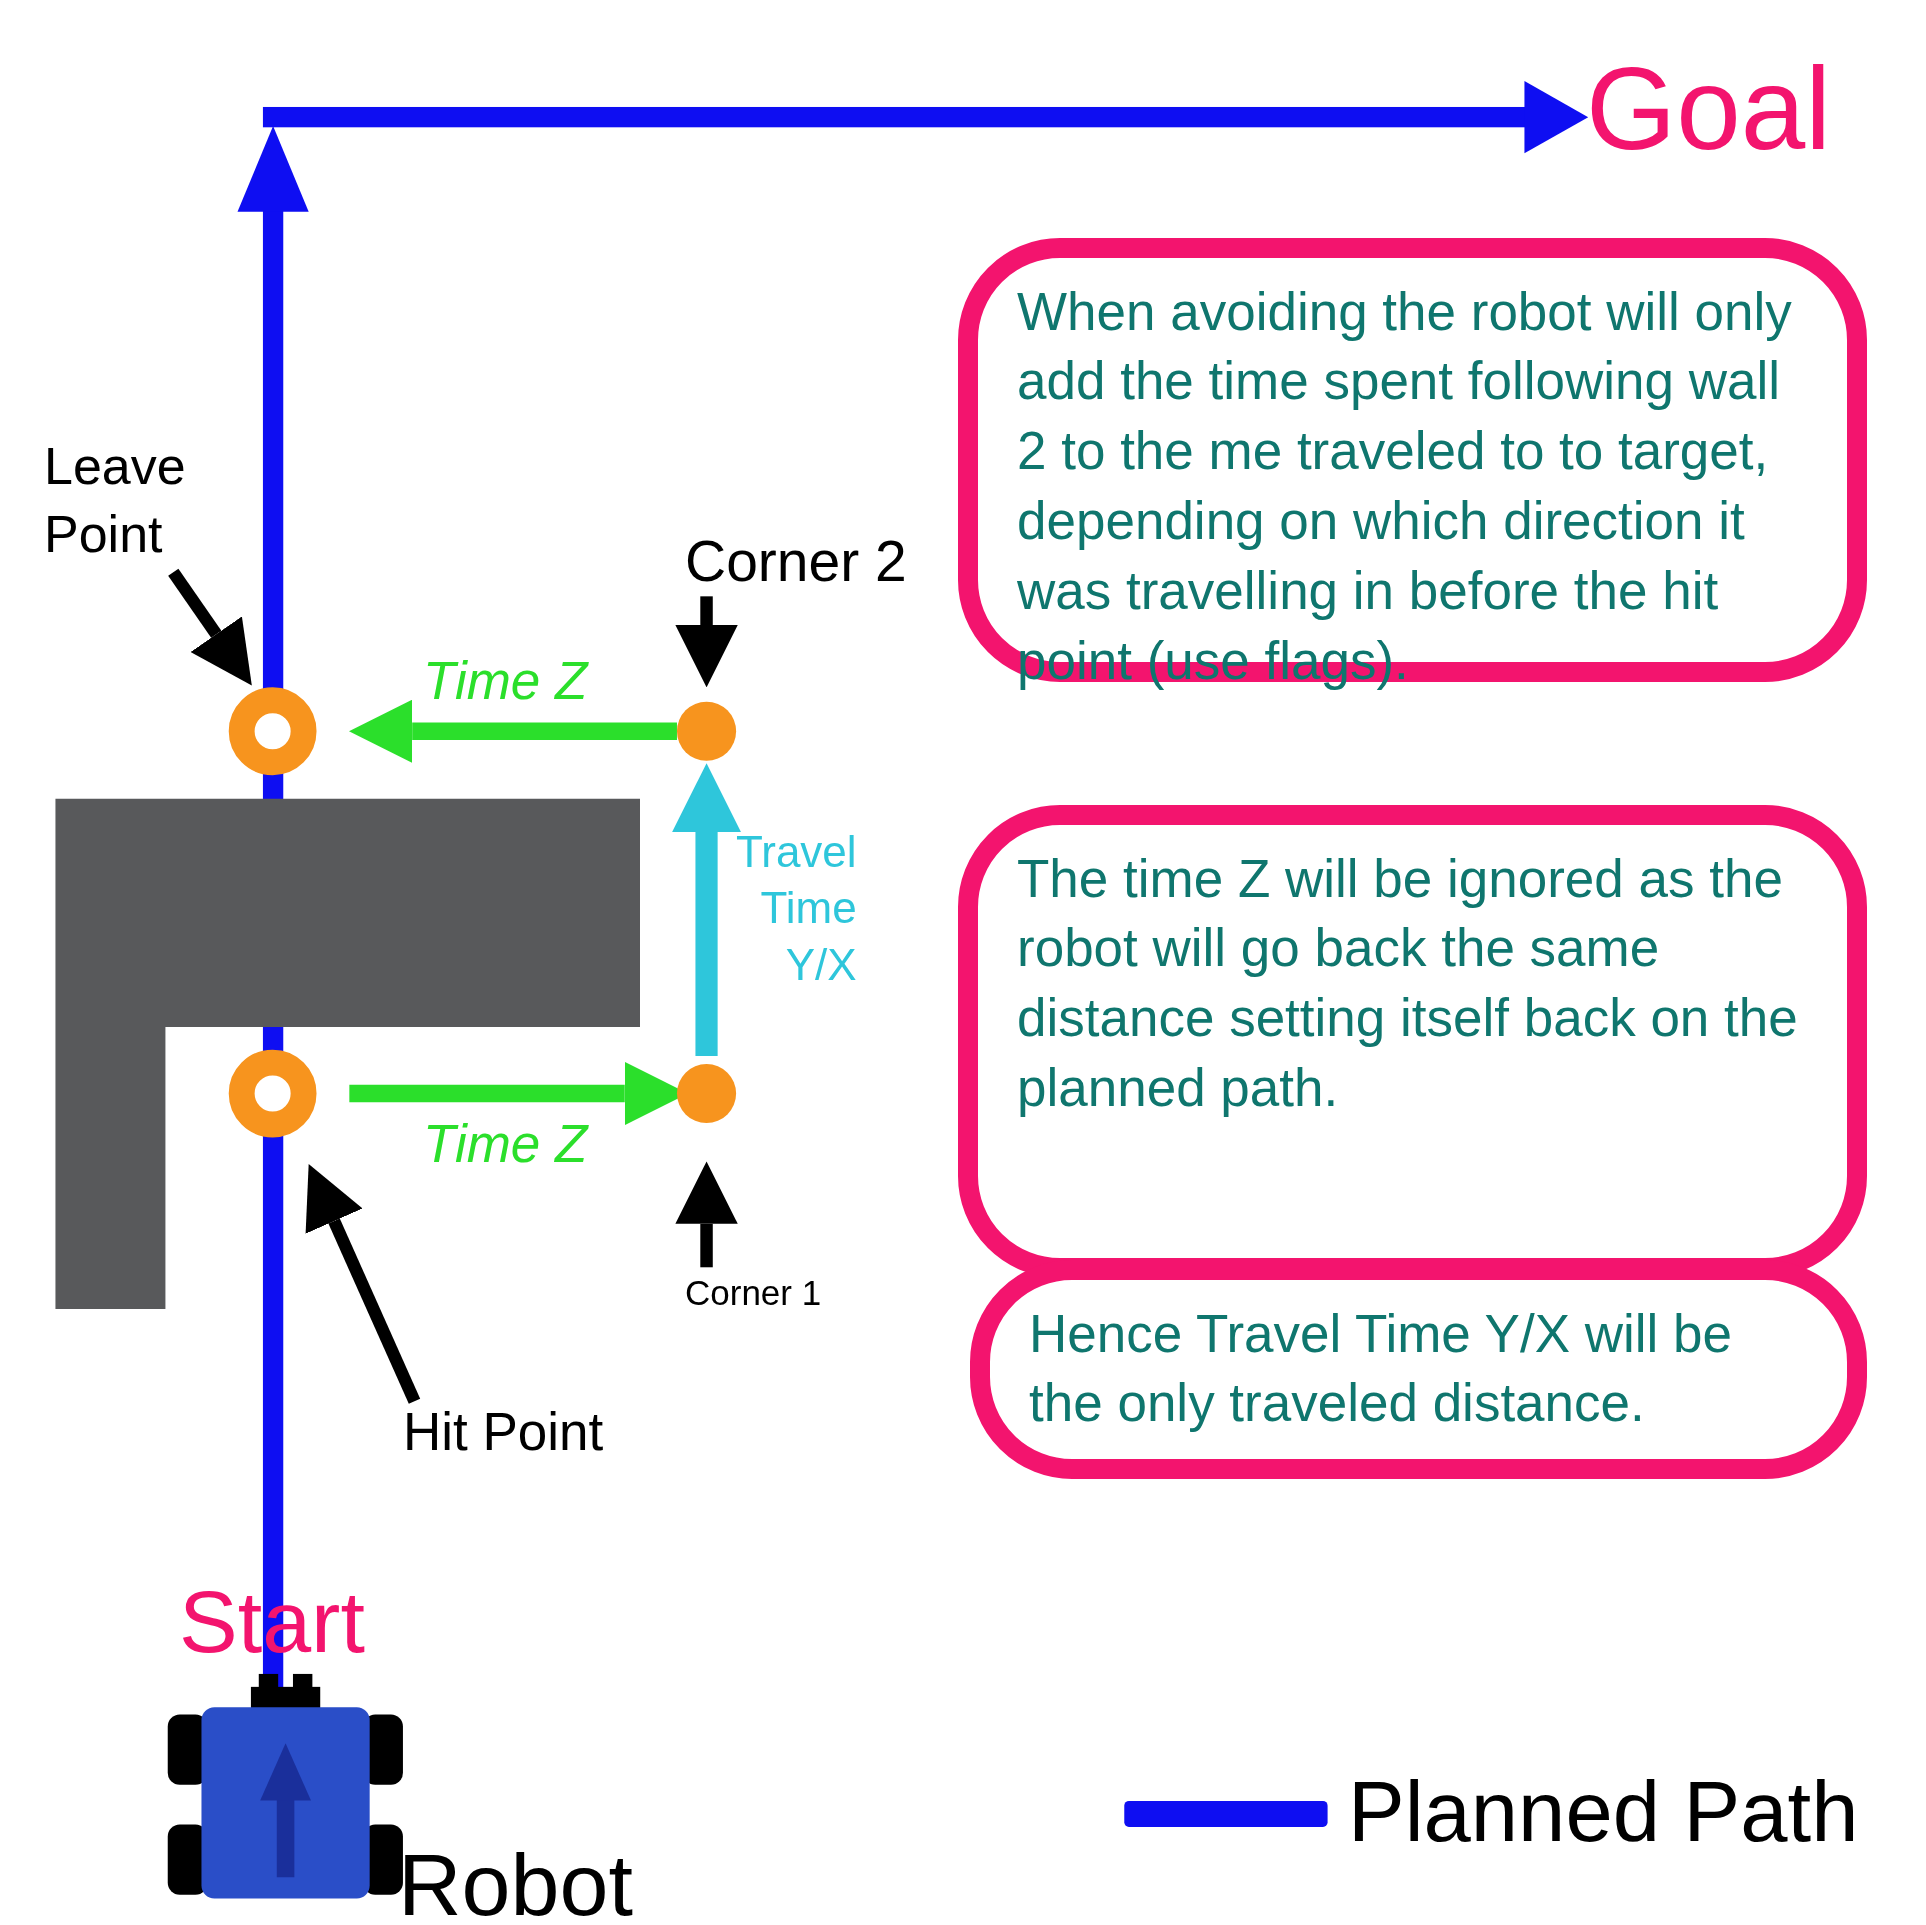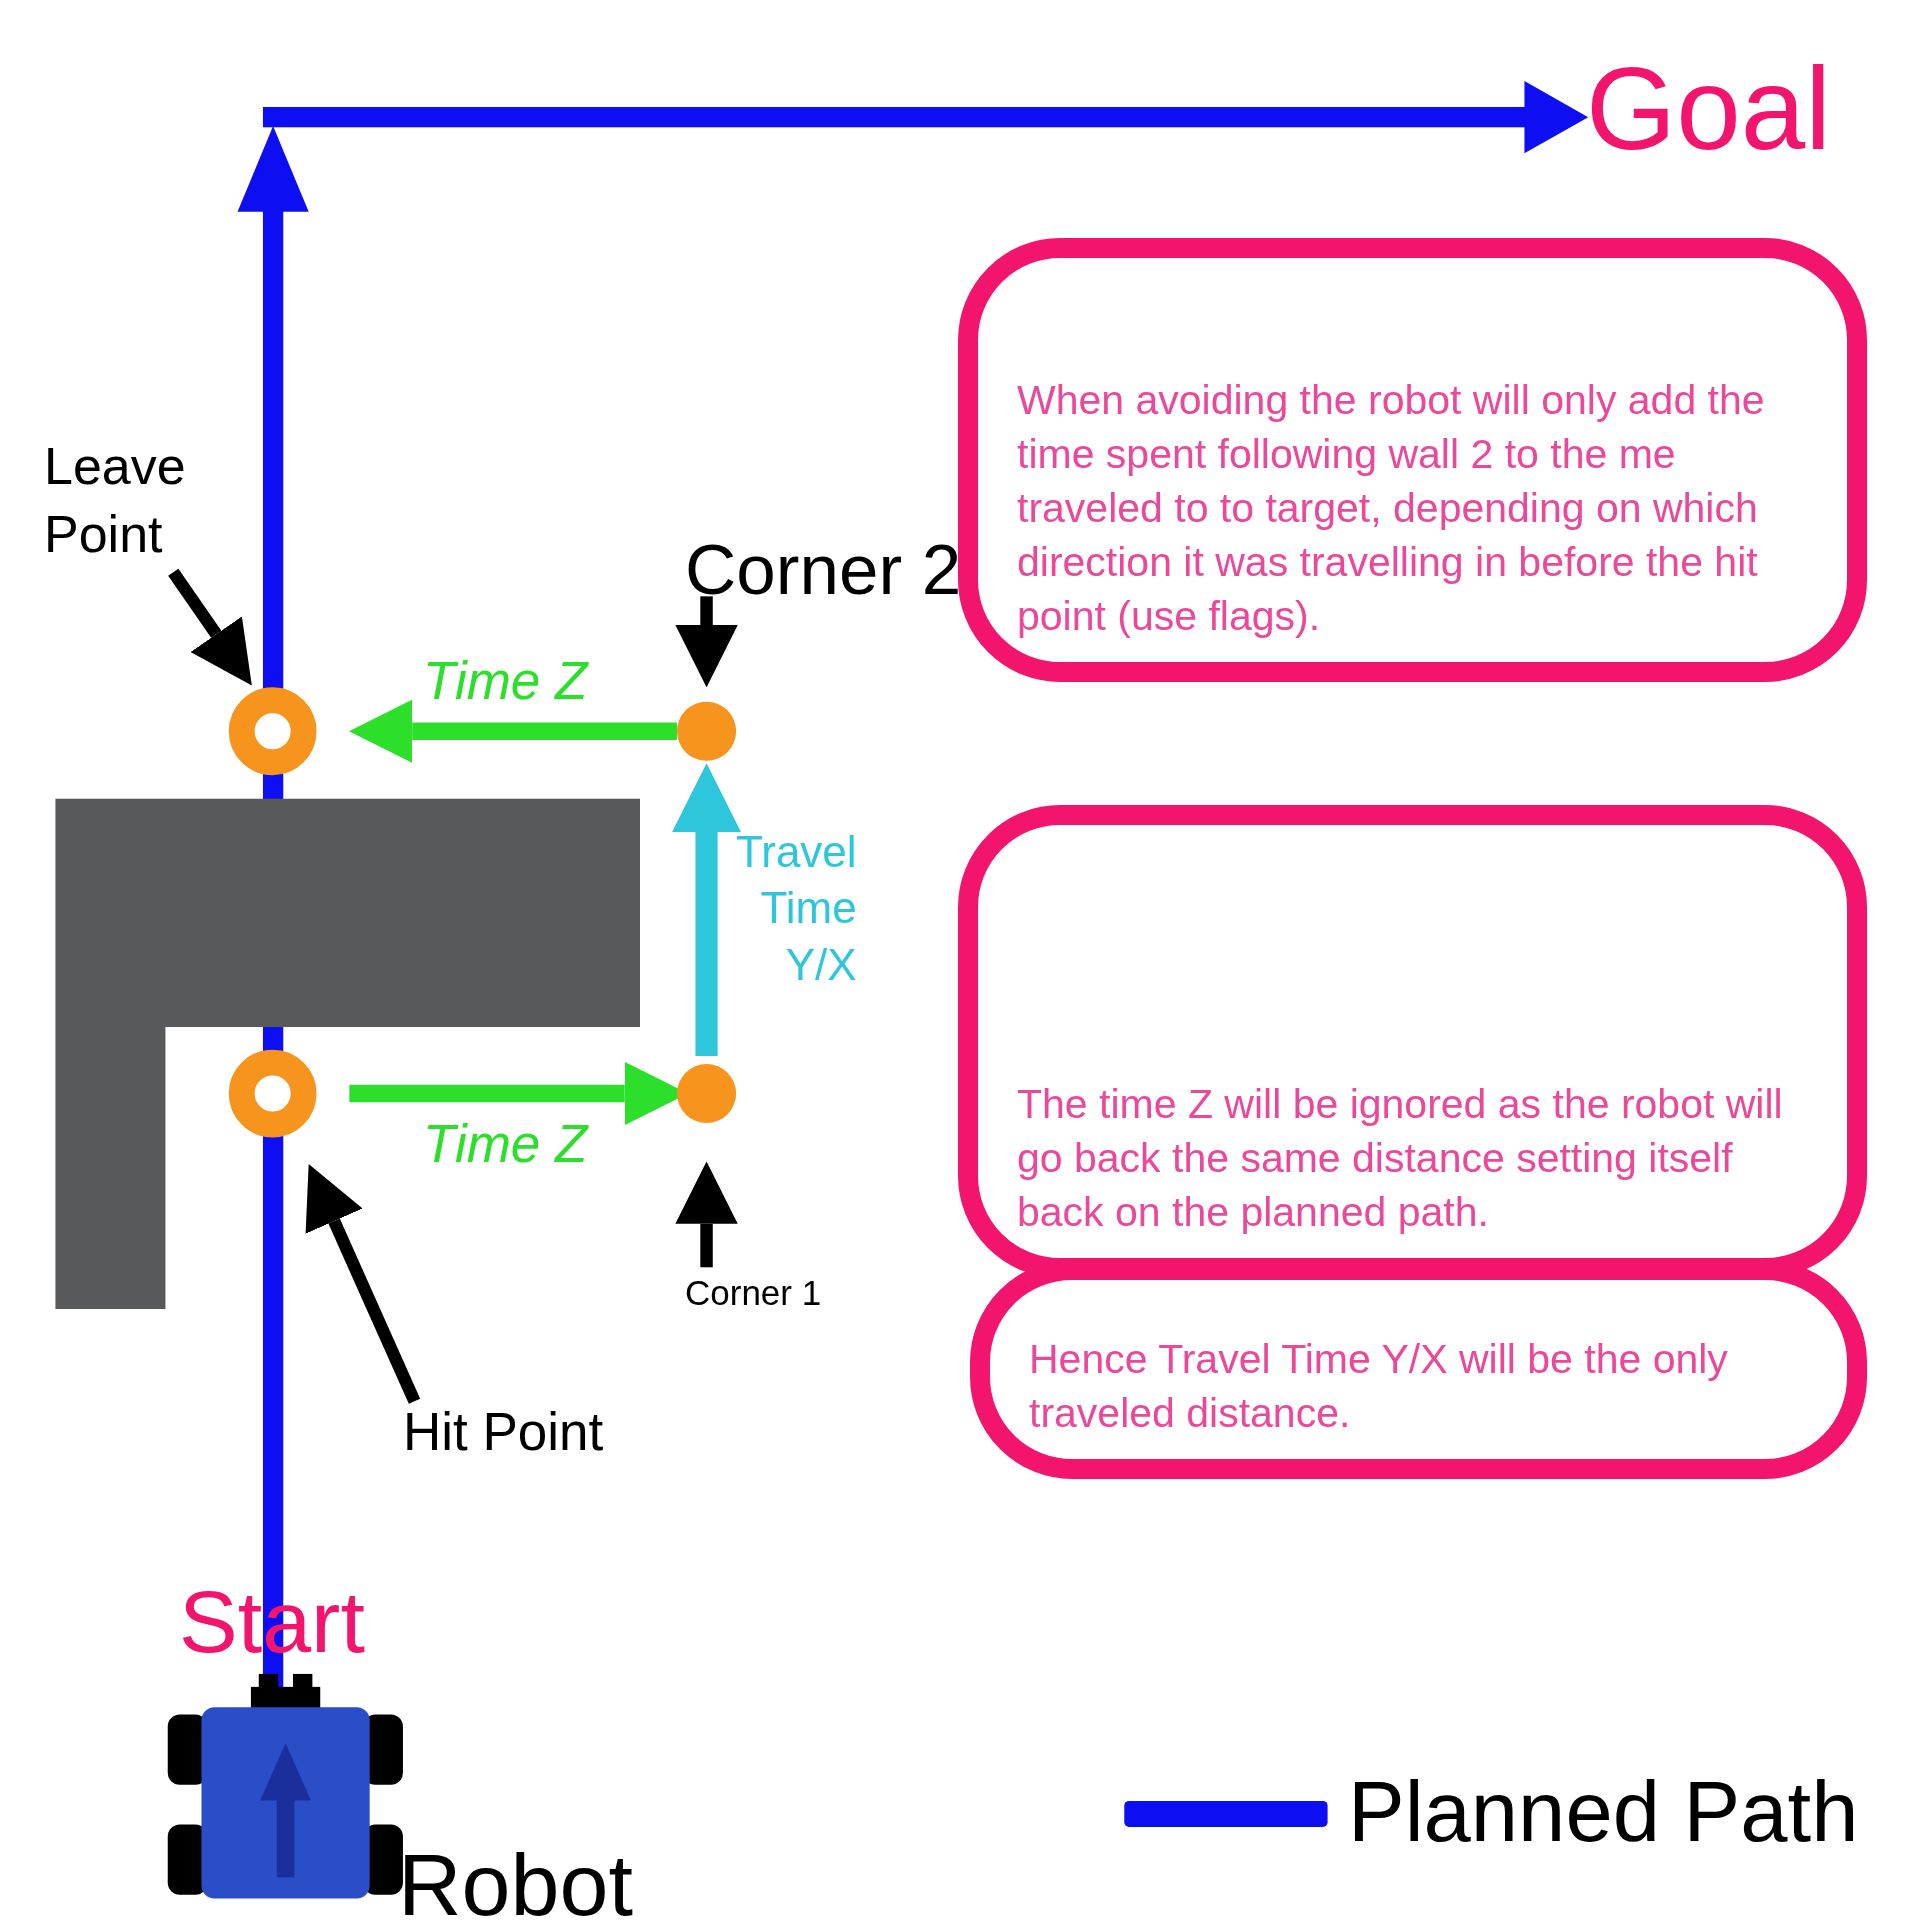--- a/index.html
+++ b/index.html
@@ -32,38 +32,38 @@
   .c-pink  { color:var(--pink); }
   .c-green { color:var(--green);font-style:italic; }
   .c-cyan  { color:var(--cyan); }
 
   .goal   { left:1586px; top:41px;  font-size:116px; }
   .start  { left:179px;  top:1570px; font-size:88px; }
   .robot-label { left:398px; top:1833px; font-size:88px; }
   .legend-label { left:1348px; top:1762px; font-size:85px; }
 
   .leave-point  { left:44px;   top:433px;  font-size:52px; line-height:1.3; }
-  .corner2      { left:685px; top:528px; font-size:71px; }
+  .corner2      { left:685px; top:528px; font-size:57px; }
   .corner1      { left:685px; top:1272px; font-size:35px; }
   .hit-point    { left:403px;  top:1401px; font-size:53px; }
   .timez-top    { left:423px;  top:650px; font-size:53px; }
   .timez-bottom { left:423px;  top:1113px; font-size:53px; }
   .travel-time  { left:736px; top:824px; font-size:44px; line-height:1.28;text-align:right; }
 
   .note {
     position:absolute;
     border:20.3px solid var(--pink);
     border-radius:102px;
     background:#fff;
     display:flex;
-    align-items:flex-end;
+    align-items:flex-start;
     padding:18.5px 39px;
-    font-size:41px;
+    font-size:53px;
     line-height:1.32;
-    color:#ec4899;
+    color:#0f766e;
   }
   .note1 { left:958px; top:238px;  width:909px; height:444px; }
   .note2 { left:958px; top:805px; width:909px; height:473px; }
   .note3 { left:970px; top:1260px; width:897px; height:219px; }
 </style>
 </head>
 <body>
 
 <svg class="gfx" width="1926" height="1926" viewBox="0 0 4168 4167">
   <defs>

